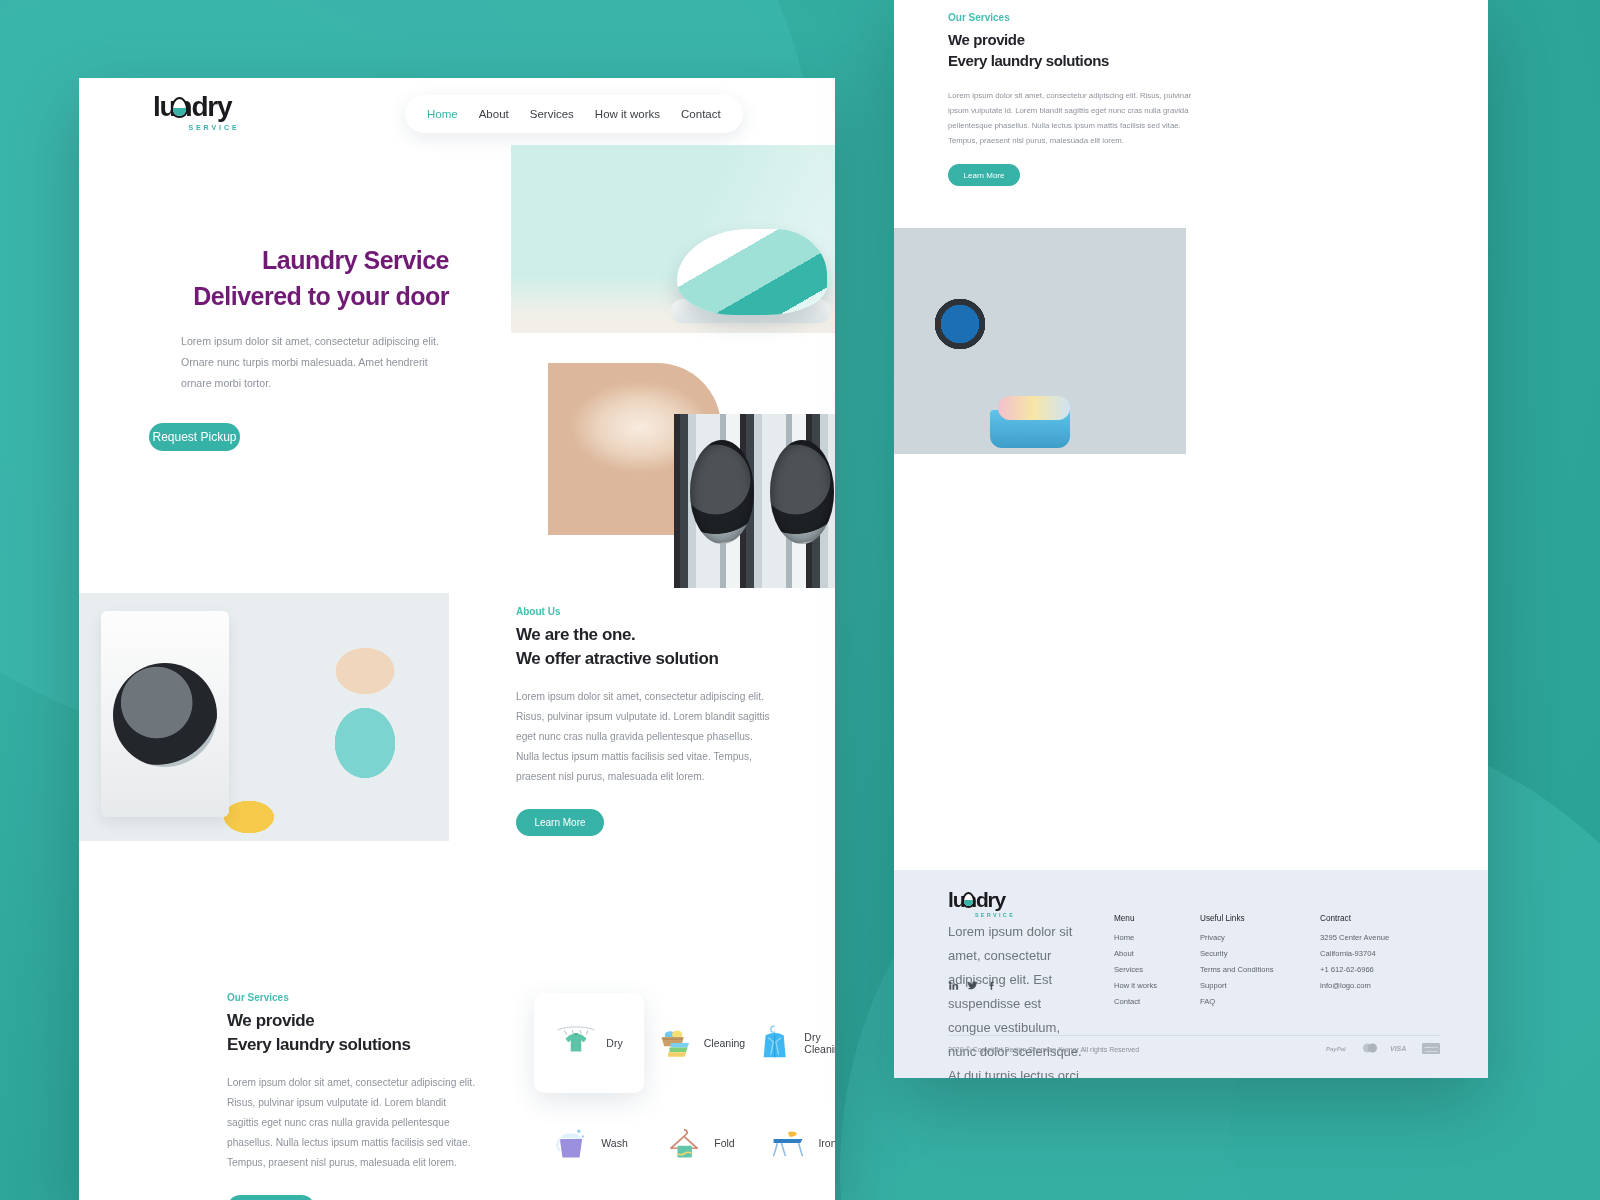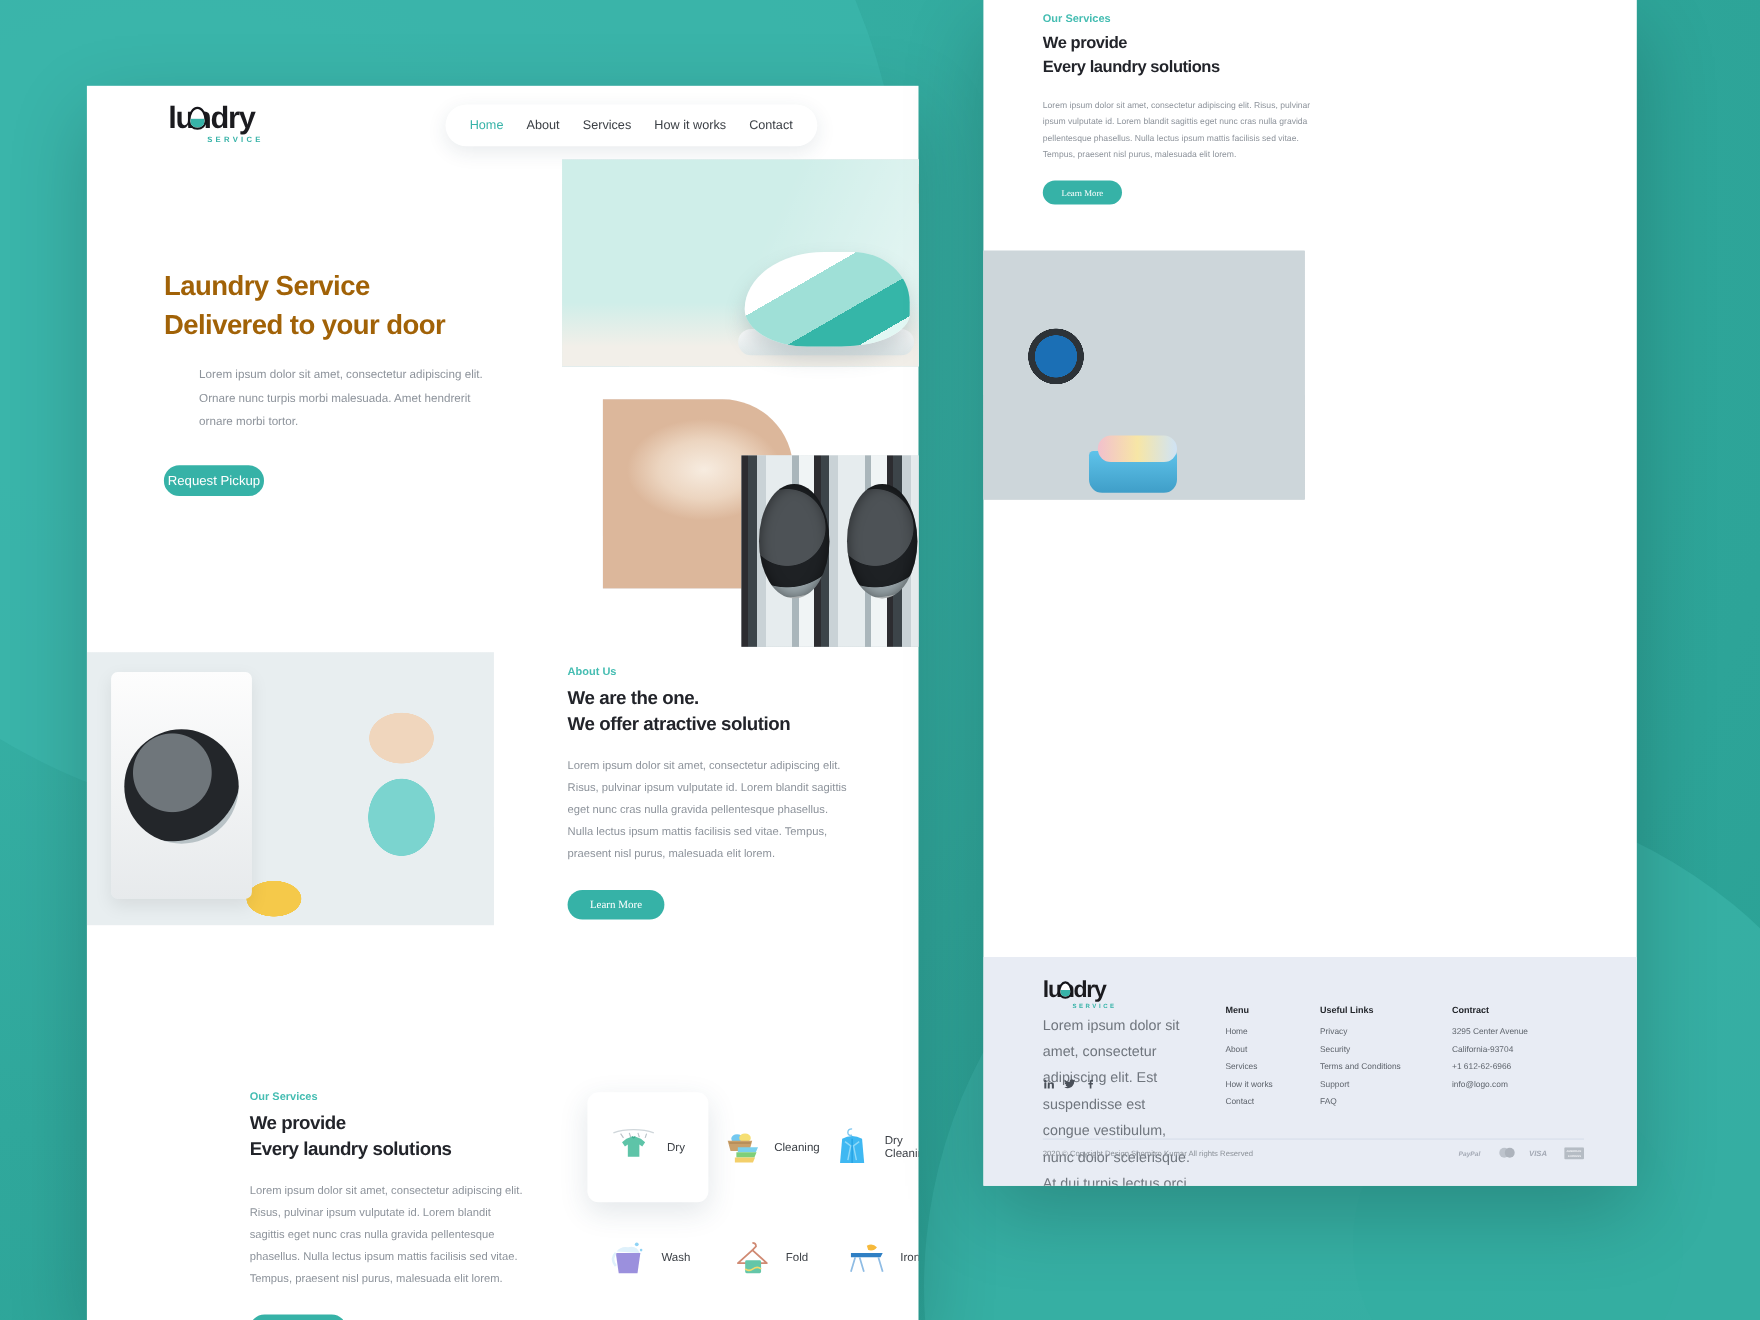--- a/index.html
+++ b/index.html
@@ -89,22 +89,22 @@
   #btn-signup {
     position: absolute; left: 701px; top: 99px; transform: translateY(-50%);
     width: 64px; height: 26px; border-radius: 13px; border: 0;
     background: #36b2a7; color: #fff; font-size: 10.5px;
     font-family: inherit; cursor: pointer;
   }
 
   
   #hero-copy { position: absolute; left: 70px; top: 165px; width: 300px; }
   #hero-title {
-    font-size: 25px; font-weight: 800; color: #a16207;
-    line-height: 1.42; letter-spacing: -.5px;
+    font-size: 25px; font-weight: 800; color: #701a75;
+    line-height: 1.42; letter-spacing: -.5px; text-align: right;
   }
   #hero-desc {
     margin-top: 17px; font-size: 10.6px; line-height: 2.0; color: #8d939b; margin-left: 32px;
   }
   #btn-request-pickup {
     margin-top: 28px; width: 91px; height: 28px; border: 0; border-radius: 14px;
     background: #36b2a7; color: #fff; font-size: 12px;
     font-family: inherit; cursor: pointer;
   }
 
@@ -191,21 +191,21 @@
 
   #about-copy { position: absolute; left: 437px; top: 528px; width: 260px; }
   .eyebrow { font-size: 10px; color: #45bdb2; font-weight: 600; }
   .sec-title {
     margin-top: 6px; font-size: 17px; font-weight: 800; color: #22242a;
     line-height: 1.42; letter-spacing: -.4px;
   }
   .sec-desc { margin-top: 16px; font-size: 10.2px; line-height: 1.95; color: #8d939b; }
   .btn-learn {
     margin-top: 22px; width: 88px; height: 27px; border: 0; border-radius: 14px;
-    background: #36b2a7; color: #fff; font-size: 10px; font-family: Liberation Serif, serif; cursor: pointer;
+    background: #36b2a7; color: #fff; font-size: 10px; font-family: Liberation Sans, sans-serif; cursor: pointer;
   }
 
   
   .svc-grid {
     position: absolute; display: grid; grid-template-columns: repeat(3, 1fr);
   }
   #svc-grid-left { left: 455px; top: 915px; width: 330px; grid-template-rows: 100px 100px; }
 
   .svc-card {
     display: flex; flex-direction: row; align-items: center; justify-content: center;
@@ -251,21 +251,21 @@
     position: absolute; left: 54px; top: 50px; width: 136px;
     font-size: 13px; line-height: 1.85; color: #6f757d;
   }
   #footer-socials { position: absolute; left: 54px; top: 110px; display: flex; gap: 8px; }
   .soc { width: 11px; height: 11px; fill: #4a5059; cursor: pointer; }
 
   .fcol { position: absolute; top: 44px; }
   #fcol-menu  { left: 220px; }
   #fcol-links { left: 306px; }
   #fcol-contract { left: 426px; }
-  .fcol-title { font-size: 8.2px; font-weight: 700; color: #23262b; margin-bottom: 10px; }
+  .fcol-title { font-size: 8.2px; font-weight: 400; color: #23262b; margin-bottom: 10px; }
   .fcol-item { font-size: 7.6px; color: #5e646c; margin-bottom: 7px; text-decoration: none; display: block; }
 
   #footer-rule {
     position: absolute; left: 54px; right: 48px; top: 165px; height: 1px; background: #d6ddea;
   }
   #footer-copy { position: absolute; left: 54px; top: 176px; font-size: 7px; color: #8b9198; }
   #pay-icons { position: absolute; right: 48px; top: 172px; display: flex; align-items: center; gap: 10px; }
   .pay { opacity: .55; }
 </style>
 </head>

